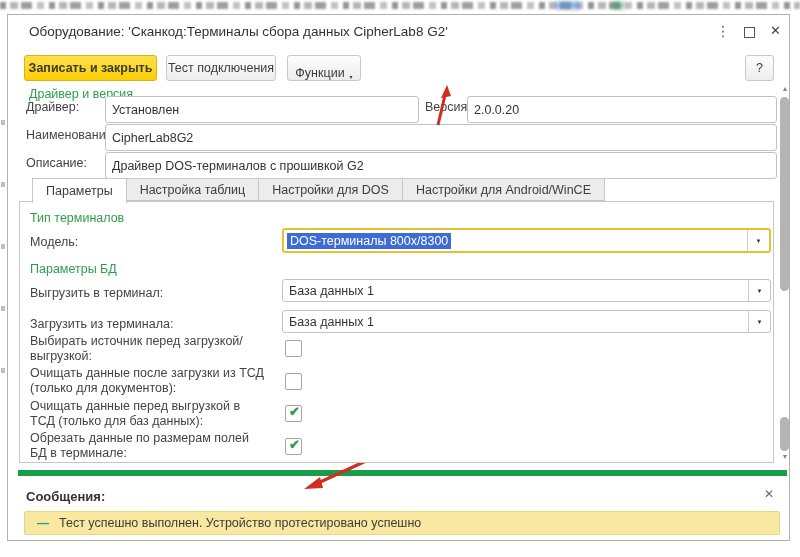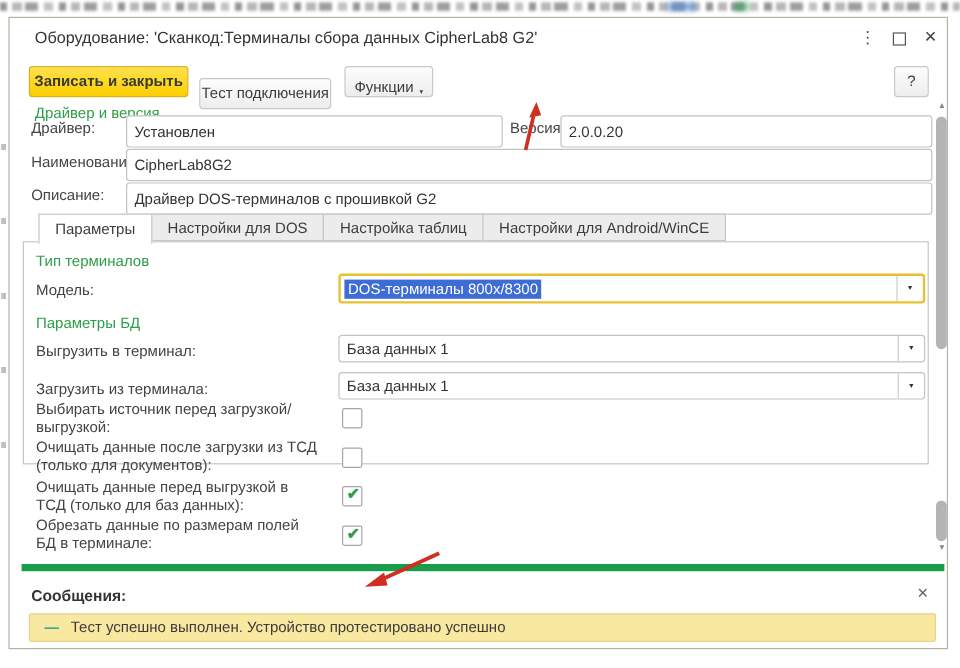--- a/index.html
+++ b/index.html
@@ -37,21 +37,21 @@
   .wb-max{left:736px;top:12px;width:9px;height:9px;border:1.5px solid #555;font-size:0;}
   .wb-close{left:762px;font-size:13px;color:#444;}
 
   .btn{
     position:absolute;height:26px;border:1px solid #c9c9c9;border-radius:3px;
     background:linear-gradient(#fdfdfd,#ededed);
     font-size:12.5px;color:#3c3c3c;display:flex;align-items:center;justify-content:center;
     box-sizing:border-box;cursor:default;white-space:nowrap;
   }
   .btn-save{left:16px;top:40px;width:133px;background:linear-gradient(#ffe14d,#fccf00);border-color:#d8b11f;font-weight:bold;color:#3a3a2e;}
-  .btn-test{left:158px;top:40px;width:110px;margin-top:10px;}
+  .btn-test{left:158px;top:40px;width:110px;}
   .btn-func{left:279px;top:40px;width:74px;align-items:flex-end;}
   .func-arrow{font-size:6px;color:#444;margin-left:5px;}
   .btn-help{left:737px;top:40px;width:29px;}
 
   .green-h{position:absolute;font-size:12.5px;color:#2e9e49;white-space:nowrap;}
   .h-driver{left:21px;top:72px;}
 
   .lbl{position:absolute;font-size:12.5px;color:#444;white-space:nowrap;}
   .inp{
     position:absolute;height:27px;border:1px solid #c3c3c3;border-radius:3px;box-sizing:border-box;
@@ -65,21 +65,21 @@
   .tabs{position:absolute;left:11px;top:163px;display:flex;align-items:flex-start;z-index:2;}
   .tab{
     height:23px;padding:0 13px;display:flex;align-items:center;
     font-size:12.5px;color:#3d3d3d;background:#ececec;border:1px solid #c6c6c6;box-sizing:border-box;
     cursor:default;white-space:nowrap;margin-left:13px;
   }
   .tab + .tab{margin-left:-1px;}
   .tab.active{background:#fff;height:25px;border-bottom:none;z-index:3;position:relative;}
 
   .panel{
-    position:absolute;left:11px;top:186px;width:755px;height:186px;
+    position:absolute;left:11px;top:186px;width:755px;height:262px;
     border:1px solid #c6c6c6;background:#fff;box-sizing:border-box;z-index:1;
   }
   .p-h1{left:10px;top:9px;}
   .l-model{left:10px;top:33px;}
   .combo{
     position:absolute;height:23px;border:1px solid #c3c3c3;border-radius:3px;box-sizing:border-box;
     background:#fff;display:flex;align-items:center;
   }
   .combo .val{font-size:12.5px;color:#333;padding-left:6px;white-space:nowrap;}
   .combo .dd{position:absolute;right:0;top:0;bottom:0;width:21px;border-left:1px solid #ccc;display:flex;align-items:center;justify-content:center;}
@@ -156,22 +156,22 @@
   <input class="inp i-version" readonly="" value="2.0.0.20" style="">
 
   <div class="lbl l-name">Наименование:</div>
   <input class="inp i-name" readonly="" value="CipherLab8G2" style="">
 
   <div class="lbl l-desc">Описание:</div>
   <input class="inp i-desc" readonly="" value="Драйвер DOS-терминалов с прошивкой G2" style="">
 
   <div class="tabs">
     <div class="tab active">Параметры</div>
+    <div class="tab">Настройка таблиц</div>
     <div class="tab">Настройки для DOS</div>
-    <div class="tab">Настройка таблиц</div>
     <div class="tab">Настройки для Android/WinCE</div>
   </div>
 
   <div class="panel">
     <div class="green-h p-h1">Тип терминалов</div>
 
     <div class="lbl l-model">Модель:</div>
     <div class="combo c-model">
       <span class="sel">DOS-терминалы 800x/8300</span>
       <span class="dd">

